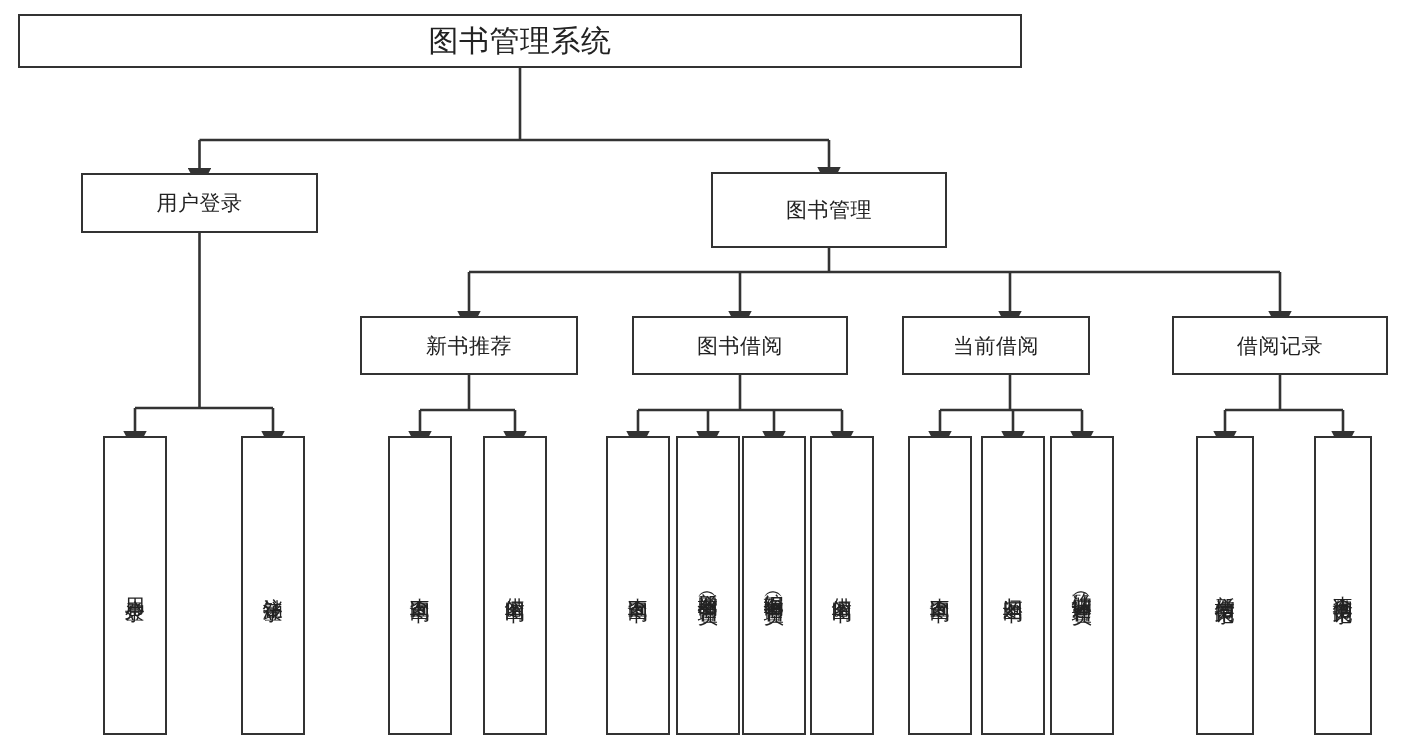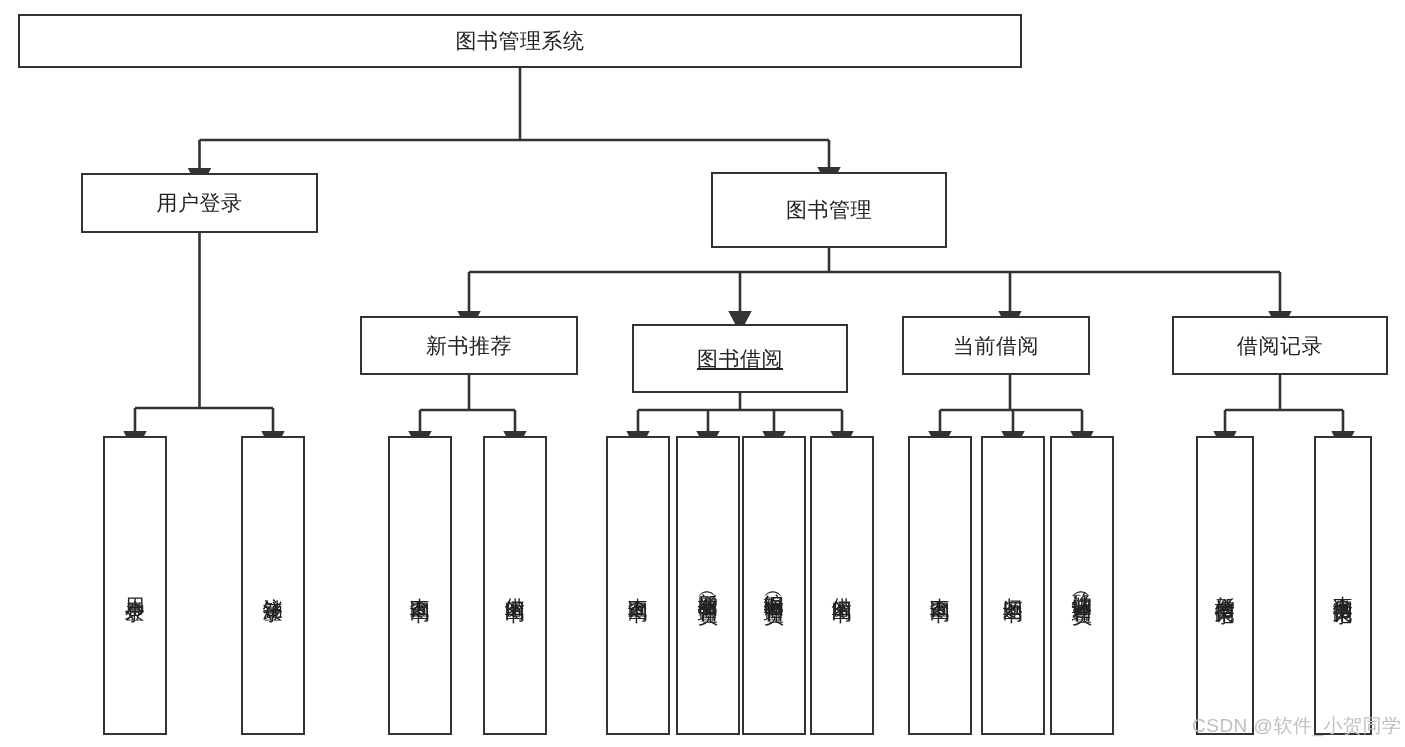--- a/index.html
+++ b/index.html
@@ -36,21 +36,21 @@
     justify-content: center;
     color: #222222;
     text-align: center;
   }
   .node.h {
     font-size: 21px;
     line-height: 1.2;
     letter-spacing: 0.5px;
   }
   .node.root {
-    font-size: 21px;
+    font-size: 30px;
   }
   .node.v {
     font-size: 20px;
     writing-mode: vertical-rl;
     text-orientation: upright;
     line-height: 1.32;
     letter-spacing: 2px;
     padding: 4px 0;
     white-space: nowrap;
   }
@@ -116,21 +116,21 @@
       </div>
       <div class="node h" style="left: 81px; top: 173px; width: 237px; height: 60px;">
         <span>用户登录</span>
       </div>
       <div class="node h" style="left: 711px; top: 172px; width: 236px; height: 76px;">
         <span>图书管理</span>
       </div>
       <div class="node h" style="left: 360px; top: 316px; width: 218px; height: 59px;">
         <span>新书推荐</span>
       </div>
-      <div class="node h" style="left: 632px; top: 324px; width: 216px; height: 69px; text-decoration: underline;">
+      <div class="node h" style="left: 632px; top: 316px; width: 216px; height: 59px;">
         <span>图书借阅</span>
       </div>
       <div class="node h" style="left: 902px; top: 316px; width: 188px; height: 59px;">
         <span>当前借阅</span>
       </div>
       <div class="node h" style="left: 1172px; top: 316px; width: 216px; height: 59px;">
         <span>借阅记录</span>
       </div>
       <div class="node v" style="left: 103px; top: 436px; width: 64px; height: 299px;">
         <span>用户登录</span>
@@ -166,14 +166,13 @@
         <span>确认归还（管理员）</span>
       </div>
       <div class="node v" style="left: 1196px; top: 436px; width: 58px; height: 299px;">
         <span>新增借阅记录</span>
       </div>
       <div class="node v" style="left: 1314px; top: 436px; width: 58px; height: 299px;">
         <span>查询借阅记录</span>
       </div>
     </div>
 
-  <div class="watermark" style="left:1192px; top:713px;">CSDN @软件_小贺同学</div>
 </div>
 
 </body></html>

